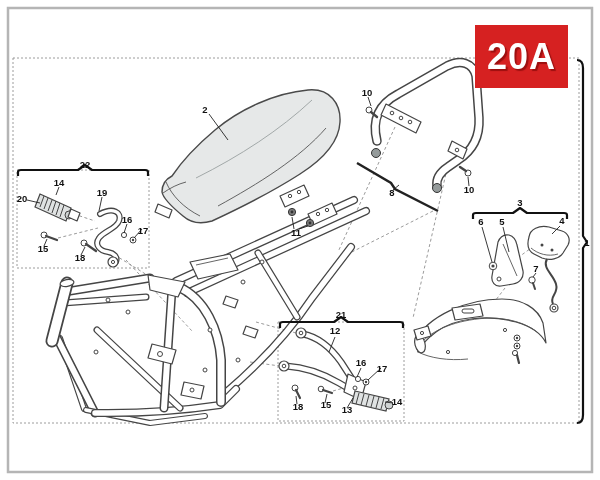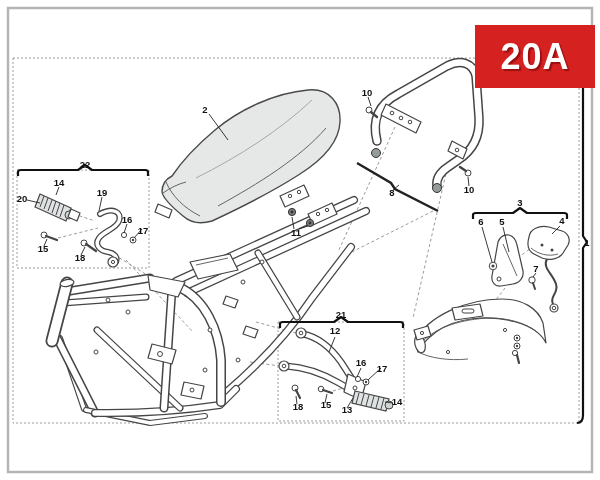--- a/index.html
+++ b/index.html
@@ -13,21 +13,21 @@
   .leader{fill:none;stroke:#222222;stroke-width:0.9;}
   .dash{fill:none;stroke:#8f8f8f;stroke-width:0.9;stroke-dasharray:3 2.5;}
   .dbox{fill:none;stroke:#9c9c9c;stroke-width:1;stroke-dasharray:2 2;}
   .brace{fill:none;stroke:#111111;stroke-width:2.2;stroke-linejoin:round;}
   .lbl{font-family:"Liberation Sans",sans-serif;font-size:9.5px;font-weight:bold;fill:#111111;text-anchor:middle;}
   .hole{fill:#ffffff;stroke:#454545;stroke-width:1;}
   .nut{fill:#7d7d7d;stroke:#333333;stroke-width:1;}
   .capbtn{fill:#959b9b;stroke:#333333;stroke-width:1;}
   .rib{stroke:#454545;stroke-width:1;}
   .pegbody{fill:#dfe2e2;stroke:#454545;stroke-width:1.2;}
-  .badge{position:absolute;left:475px;top:25px;width:120px;height:63px;background:#d62121;
+  .badge{position:absolute;left:475px;top:25px;width:93px;height:63px;background:#d62121;
          display:flex;align-items:center;justify-content:center;}
   .badge span{color:#ffffff;font-size:36px;font-weight:bold;letter-spacing:1px;
          text-shadow:2px 2px 1px rgba(110,0,0,.55);}
 </style>
 </head>
 <body>
 
 <div class="stage">
 <svg width="600" height="480" viewBox="0 0 600 480">
 

